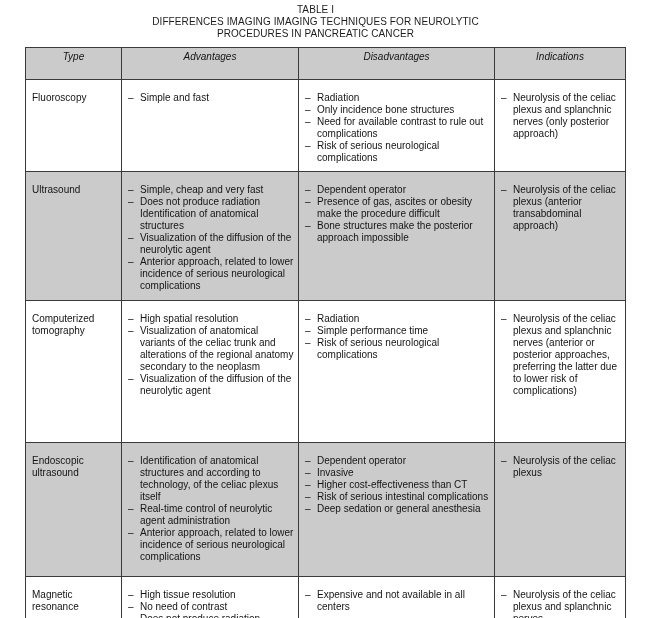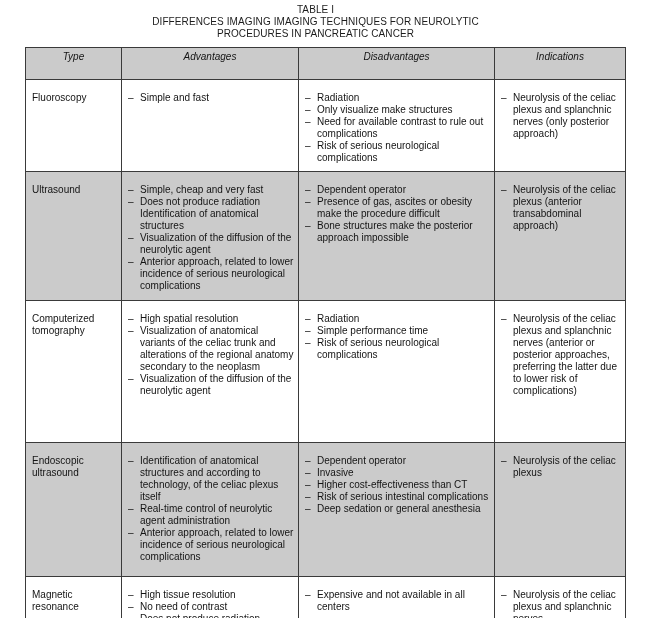--- a/index.html
+++ b/index.html
@@ -111,21 +111,21 @@
             </ul>
     </td>
     <td>
       <ul class="blist">
               <li class="item">
                 <span class="marker">–</span>
                 <span class="item-text">Radiation</span>
               </li>
               <li class="item">
                 <span class="marker">–</span>
-                <span class="item-text">Only visualize make structures</span>
+                <span class="item-text">Only incidence bone structures</span>
               </li>
               <li class="item">
                 <span class="marker">–</span>
                 <span class="item-text">Need for available contrast to rule out complications</span>
               </li>
               <li class="item">
                 <span class="marker">–</span>
                 <span class="item-text">Risk of serious neurological complications</span>
               </li>
             </ul>

